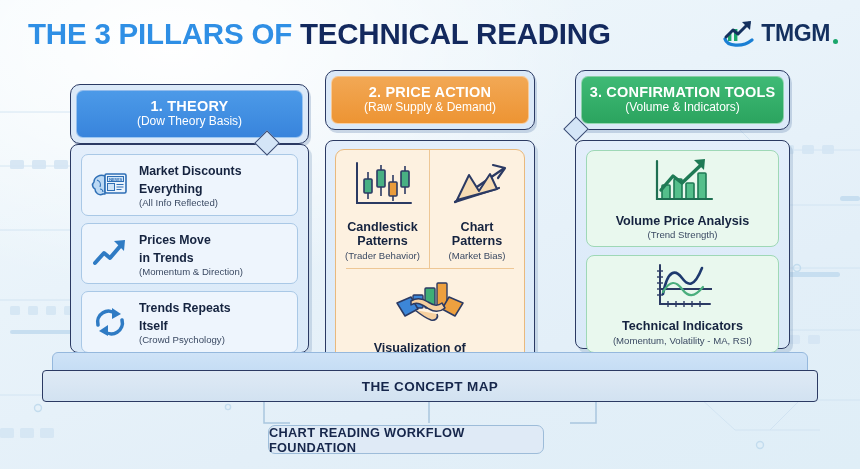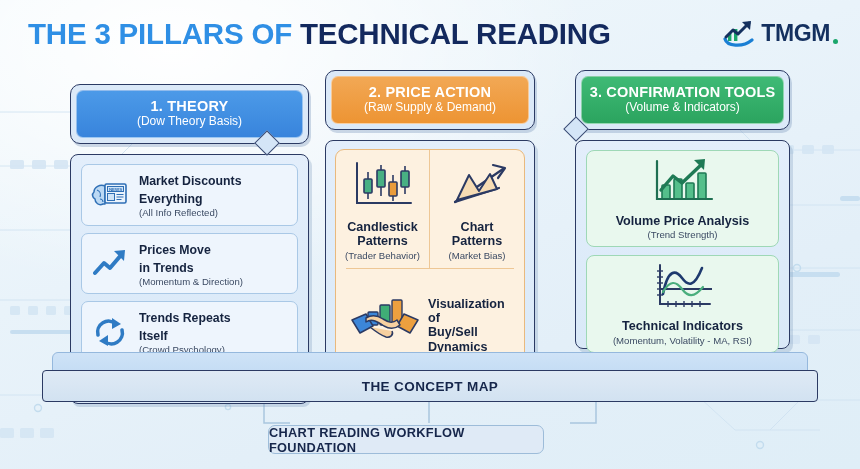--- a/index.html
+++ b/index.html
@@ -219,21 +219,21 @@
     font-weight: bold;
     color: #15233f;
     line-height: 1.14;
     margin-top: 4px;
   }
   .cream-sub { font-size: 9.6px; color: #3b4a63; margin-top: 1px; }
   .cream-div { height: 1.2px; background: #eec795; margin: 0 10px; }
   .cream-bottom {
     flex: 1 1 auto;
     display: flex;
-    flex-direction: row;
+    flex-direction: column;
     align-items: center;
     justify-content: center;
     padding: 6px 6px 10px;
   }
   .cream-bottom .cream-title { margin-top: 6px; }
 
   
   .gitem {
     background: #e9f8ee;
     border: 1.2px solid #9ed8b6;
@@ -354,21 +354,21 @@
 
 <div class="column" id="col-1" style="left:70px; top:84px; width:239px;">
   <div class="hdr-shell">
     <div class="hdr-plate hdr-blue">
       <div class="hdr-title">1. THEORY</div>
       <div class="hdr-sub">(Dow Theory Basis)</div>
     </div>
   </div>
   <div class="notch" style="left:188px; top:50px;"></div>
 
-  <div class="body-panel" style="margin-top:10px; height:209px; padding:9px 10px; display:flex; flex-direction:column; gap:7px;">
+  <div class="body-panel" style="height:209px; padding:9px 10px; display:flex; flex-direction:column; gap:7px;">
 
     <div class="item" style="flex:1;">
       <span class="item-ico">
         <svg width="40" height="34" viewBox="0 0 40 34">
           <path d="M14,8 C9,6 3,9 3,14 C0.5,16 1.5,20 4,21 C4,25 8,28 12,26 L14,26 Z" fill="#bcd9f4" stroke="#2f6fb5" stroke-width="1.5" stroke-linejoin="round"></path>
           <path d="M6,12 C9,13 10,16 9,19 M9,21 C11,21 12,23 12,24" stroke="#2f6fb5" stroke-width="1.1" fill="none"></path>
           <rect x="14" y="6" width="21" height="19" rx="1.5" fill="#eaf3fc" stroke="#2f6fb5" stroke-width="1.6"></rect>
           <rect x="16.5" y="8.5" width="16" height="5" fill="#cfe4f8" stroke="#2f6fb5" stroke-width="1"></rect>
           <text x="24.5" y="12.8" font-size="4.4" font-family="Liberation Sans, sans-serif" fill="#2f6fb5" text-anchor="middle" font-weight="bold">NEWS</text>
           <rect x="16.5" y="15.5" width="7" height="7" fill="#cfe4f8" stroke="#2f6fb5" stroke-width="1"></rect>

